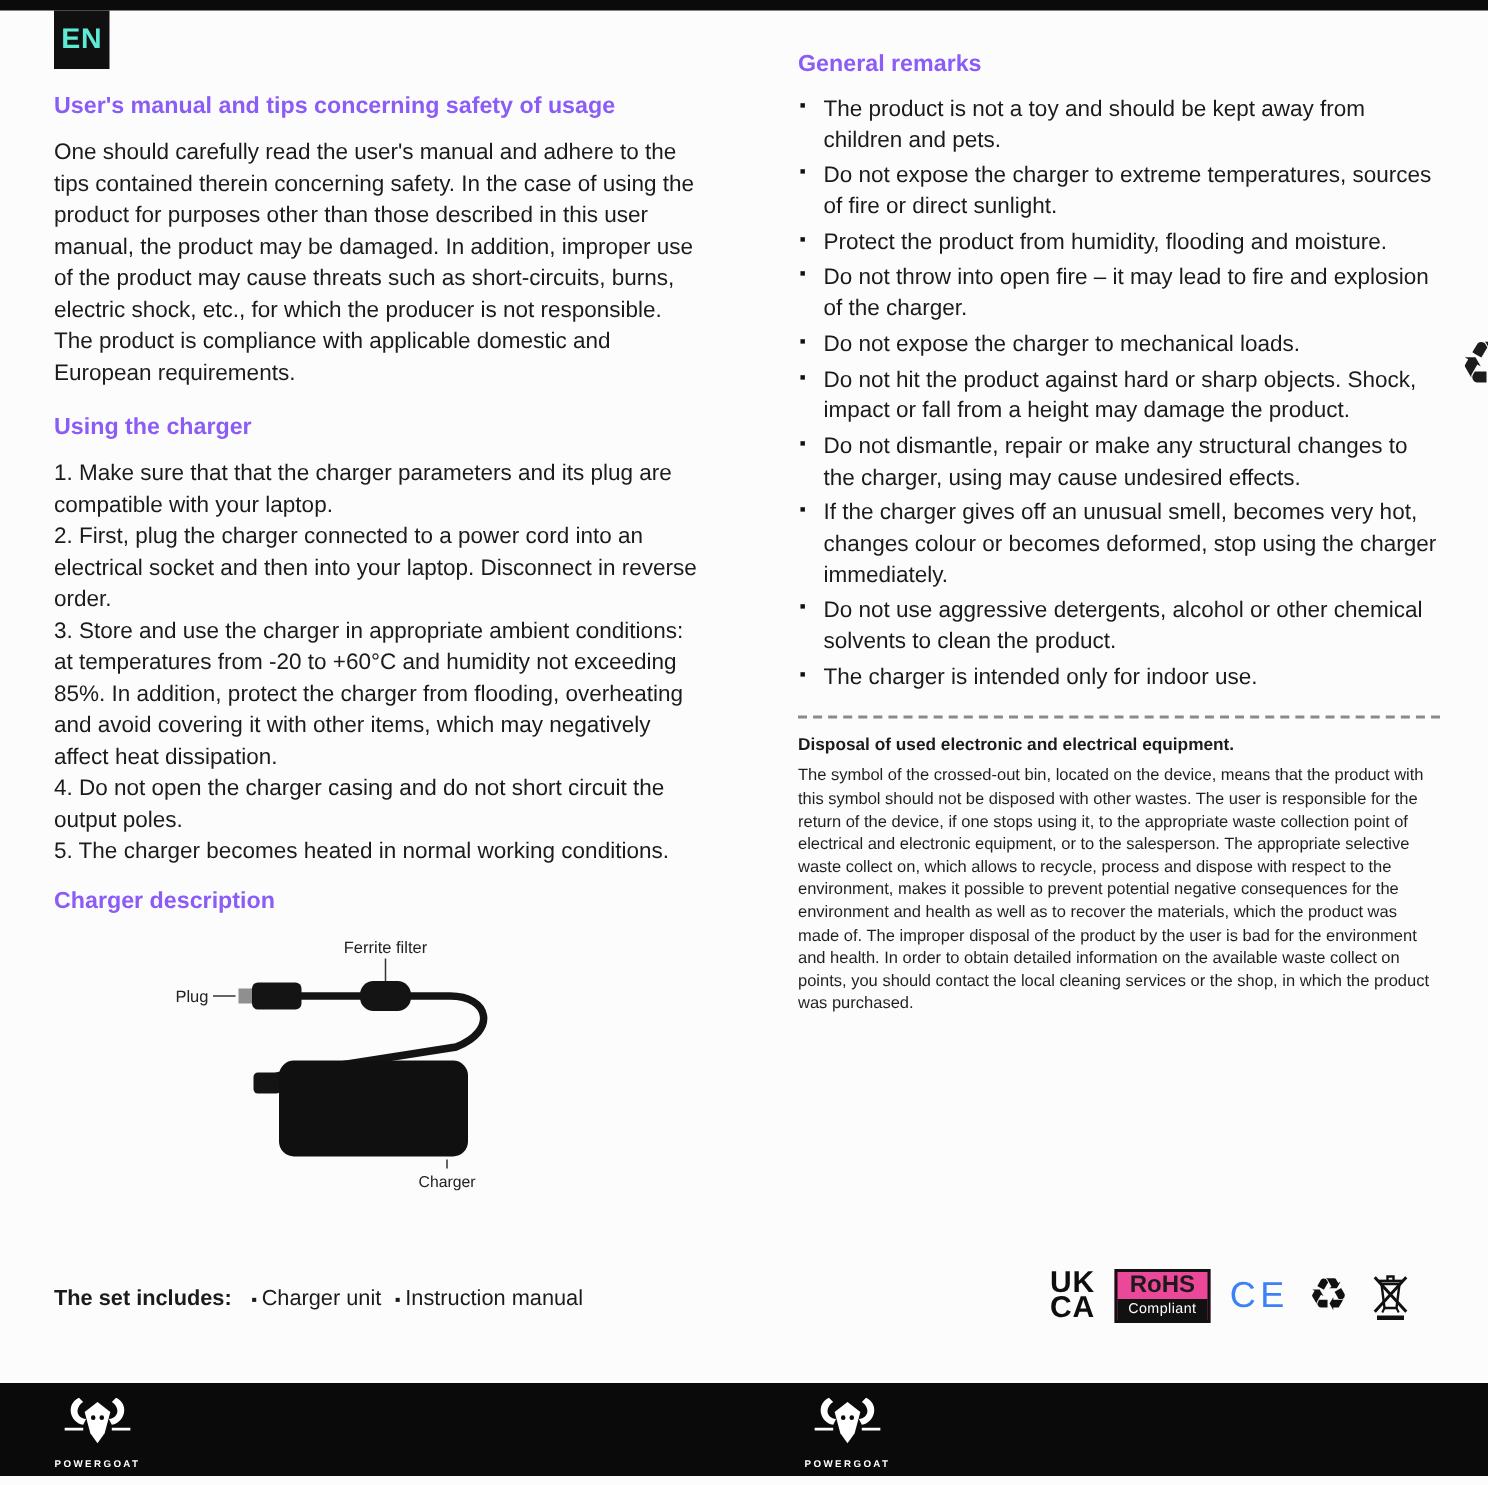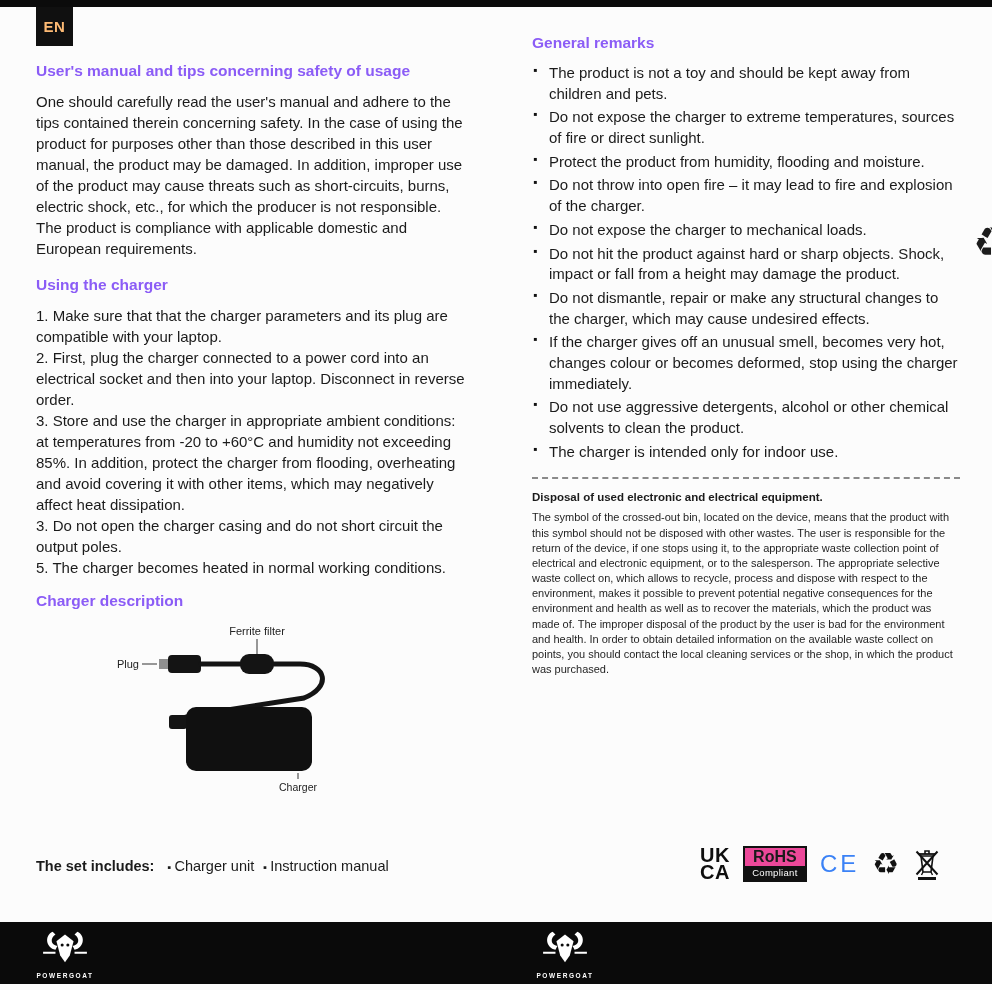--- a/index.html
+++ b/index.html
@@ -5,21 +5,21 @@
   * { margin:0; padding:0; box-sizing:border-box; }
   html,body { background:#e8e8e8; }
   .page {
     position:relative; width:992px; height:990px; margin:0 auto;
     background:#fcfcfc; overflow:hidden; color:#1b1b1b;
     font-family:"Liberation Sans", sans-serif;
   }
   .top-strip { position:absolute; top:0; left:0; width:100%; height:7px; background:#0b0b0b; }
   .lang-badge {
     position:absolute; left:36px; top:7px; width:37px; height:39px;
-    background:#101010; color:#fdba74; font-weight:bold; font-size:15px;
+    background:#101010; color:#5eead4; font-weight:bold; font-size:19px;
     display:flex; align-items:center; justify-content:center; letter-spacing:.5px;
   }
   .col-left  { position:absolute; left:36px;  top:62px; width:432px; }
   .col-right { position:absolute; left:532px; top:34px; width:428px; }
   h2.sec { font-size:15.5px; font-weight:bold; margin:0 0 11px; color:#8b5cf6; }
   p.body { font-size:15px; line-height:1.4; margin:0 0 17px; }
   ul.steps { list-style:none; font-size:15px; line-height:1.4; margin:0 0 14px; }
   ul.remarks { list-style:none; font-size:15px; line-height:1.38; }
   ul.remarks li { position:relative; padding-left:17px; margin-bottom:3px; }
   ul.remarks li::before { content:"▪"; position:absolute; left:1px; top:-1px; font-size:12px; color:#111; }
@@ -59,21 +59,21 @@
 
   <div class="col-left">
     <h2 class="sec">User's manual and tips concerning safety of usage</h2>
     <p class="body">One should carefully read the user's manual and adhere to the tips contained therein concerning safety. In the case of using the product for purposes other than those described in this user manual, the product may be damaged. In addition, improper use of the product may cause threats such as short-circuits, burns, electric shock, etc., for which the producer is not responsible. The product is compliance with applicable domestic and European requirements.</p>
 
     <h2 class="sec">Using the charger</h2>
     <ul class="steps">
         <li>1. Make sure that that the charger parameters and its plug are compatible with your laptop.</li>
         <li>2. First, plug the charger connected to a power cord into an electrical socket and then into your laptop. Disconnect in reverse order.</li>
         <li>3. Store and use the charger in appropriate ambient conditions: at temperatures from -20 to +60°C and humidity not exceeding 85%. In addition, protect the charger from flooding, overheating and avoid covering it with other items, which may negatively affect heat dissipation.</li>
-        <li>3. Do not open the charger casing and do not short circuit the output poles.</li>
+        <li>4. Do not open the charger casing and do not short circuit the output poles.</li>
         <li>5. The charger becomes heated in normal working conditions.</li>
       </ul>
 
     <h2 class="sec">Charger description</h2>
 
     <svg class="diagram" width="430" height="178" viewBox="0 0 430 178">
 
       <text x="221" y="14" font-size="11" text-anchor="middle">Ferrite filter</text>
       <line x1="221" y1="18" x2="221" y2="33" stroke="#333" stroke-width="1"></line>
 
@@ -101,21 +101,21 @@
 
   <div class="col-right">
     <h2 class="sec">General remarks</h2>
     <ul class="remarks">
         <li>The product is not a toy and should be kept away from children and pets.</li>
         <li>Do not expose the charger to extreme temperatures, sources of fire or direct sunlight.</li>
         <li>Protect the product from humidity, flooding and moisture.</li>
         <li>Do not throw into open fire – it may lead to fire and explosion of the charger.</li>
         <li>Do not expose the charger to mechanical loads.</li>
         <li>Do not hit the product against hard or sharp objects. Shock, impact or fall from a height may damage the product.</li>
-        <li>Do not dismantle, repair or make any structural changes to the charger, which may cause undesired effects.</li>
+        <li>Do not dismantle, repair or make any structural changes to the charger, using may cause undesired effects.</li>
         <li>If the charger gives off an unusual smell, becomes very hot, changes colour or becomes deformed, stop using the charger immediately.</li>
         <li>Do not use aggressive detergents, alcohol or other chemical solvents to clean the product.</li>
         <li>The charger is intended only for indoor use.</li>
       </ul>
 
     <div class="divider"></div>
 
     <h3 class="small">Disposal of used electronic and electrical equipment.</h3>
     <p class="fine">The symbol of the crossed-out bin, located on the device, means that the product with this symbol should not be disposed with other wastes. The user is responsible for the return of the device, if one stops using it, to the appropriate waste collection point of electrical and electronic equipment, or to the salesperson. The appropriate selective waste collect on, which allows to recycle, process and dispose with respect to the environment, makes it possible to prevent potential negative consequences for the environment and health as well as to recover the materials, which the product was made of. The improper disposal of the product by the user is bad for the environment and health. In order to obtain detailed information on the available waste collect on points, you should contact the local cleaning services or the shop, in which the product was purchased.</p>
   </div>

